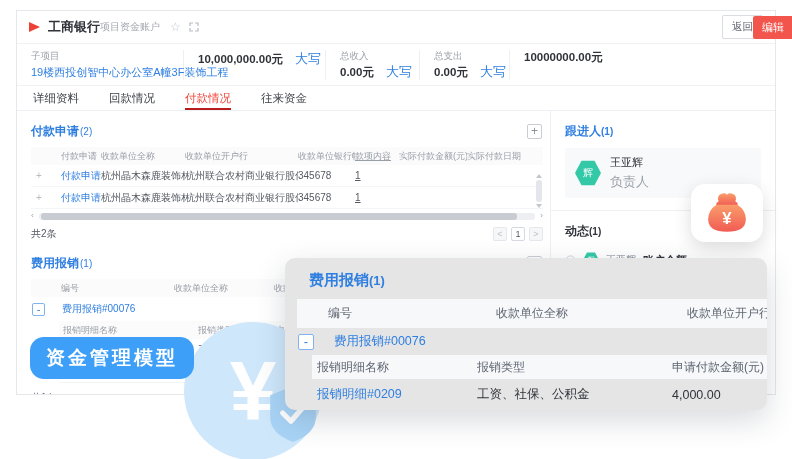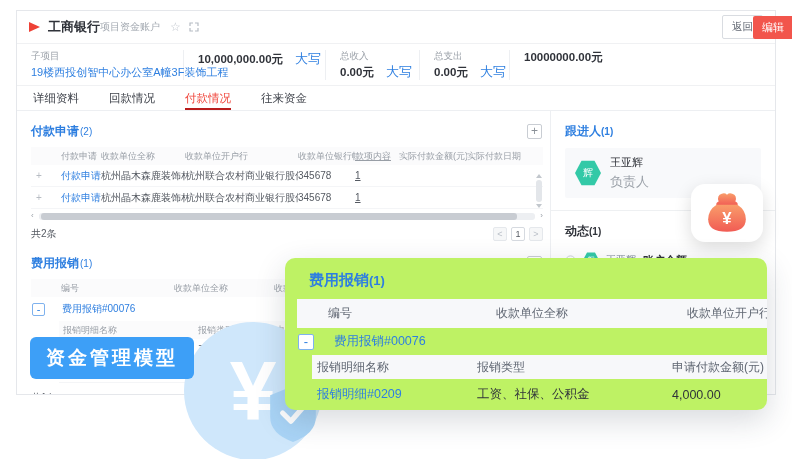--- a/index.html
+++ b/index.html
@@ -93,25 +93,25 @@
   .act-user { font-size:10px; color:#7b8794; }
   .act-action { font-size:11px; color:#30333a; font-weight:bold; }
   .act-time { font-size:9.5px; color:#a7adb5; margin:9px 0 0 39px; }
 
   
   .watermark { position:absolute; left:184px; top:322px; width:138px; height:138px; z-index:5; }
   .wm-circle { width:138px; height:138px; border-radius:50%; background:#cfe7fb; display:flex; align-items:center; justify-content:center; }
   .wm-yen { font-size:84px; font-weight:bold; color:#fff; }
   .wm-shield { position:absolute; left:86px; top:64px; }
 
-  .badge { position:absolute; left:30px; top:337px; z-index:7; background:#3d9ff7; color:#fff; font-size:19px; font-weight:bold; letter-spacing:3px; padding:8px 16px; border-radius:6px; }
+  .badge { position:absolute; left:30px; top:337px; z-index:7; background:#3d9ff7; color:#fff; font-size:19px; font-weight:bold; letter-spacing:3px; padding:8px 16px; border-radius:14px; }
 
   .money-card { position:absolute; left:691px; top:184px; width:72px; height:58px; background:#fff; border-radius:14px; box-shadow:0 6px 18px rgba(0,0,0,.14); z-index:8; display:flex; align-items:center; justify-content:center; cursor:pointer; }
 
-  .popup { position:absolute; left:285px; top:258px; width:482px; height:152px; background:#bef264; border-radius:10px; box-shadow:0 10px 30px rgba(40,50,70,.18); z-index:10; overflow:hidden; }
+  .popup { position:absolute; left:285px; top:258px; width:482px; height:152px; background:#e5e5e5; border-radius:10px; box-shadow:0 10px 30px rgba(40,50,70,.18); z-index:10; overflow:hidden; }
   .popup-title { margin:13px 0 0 24px; font-size:15px; font-weight:bold; color:#2e7fe0; }
   .popup-title .cnt { font-size:13px; }
   .p-head { margin:9px 0 0 12px; width:600px; height:29px; background:#f7f8fa; display:flex; align-items:center; font-size:12px; color:#5f6672; }
   .p-h1 { width:199px; padding-left:31px; } .p-h2 { width:191px; } .p-h3 { width:200px; }
   .p-row1 { margin-left:13px; height:27px; display:flex; align-items:center; }
   .p-row1 .lbl { margin-left:20px; font-size:12.5px; }
   .p-subhead { margin-left:27px; width:455px; height:24px; background:#f7f8fa; display:flex; align-items:center; font-size:12px; color:#5f6672; }
   .ps-c1 { width:165px; padding-left:5px; } .ps-c2 { width:195px; } .ps-c3 { flex:1; }
   .p-subrow { margin-left:27px; width:455px; height:31px; display:flex; align-items:center; font-size:12.5px; color:#30333a; }
 </style>

